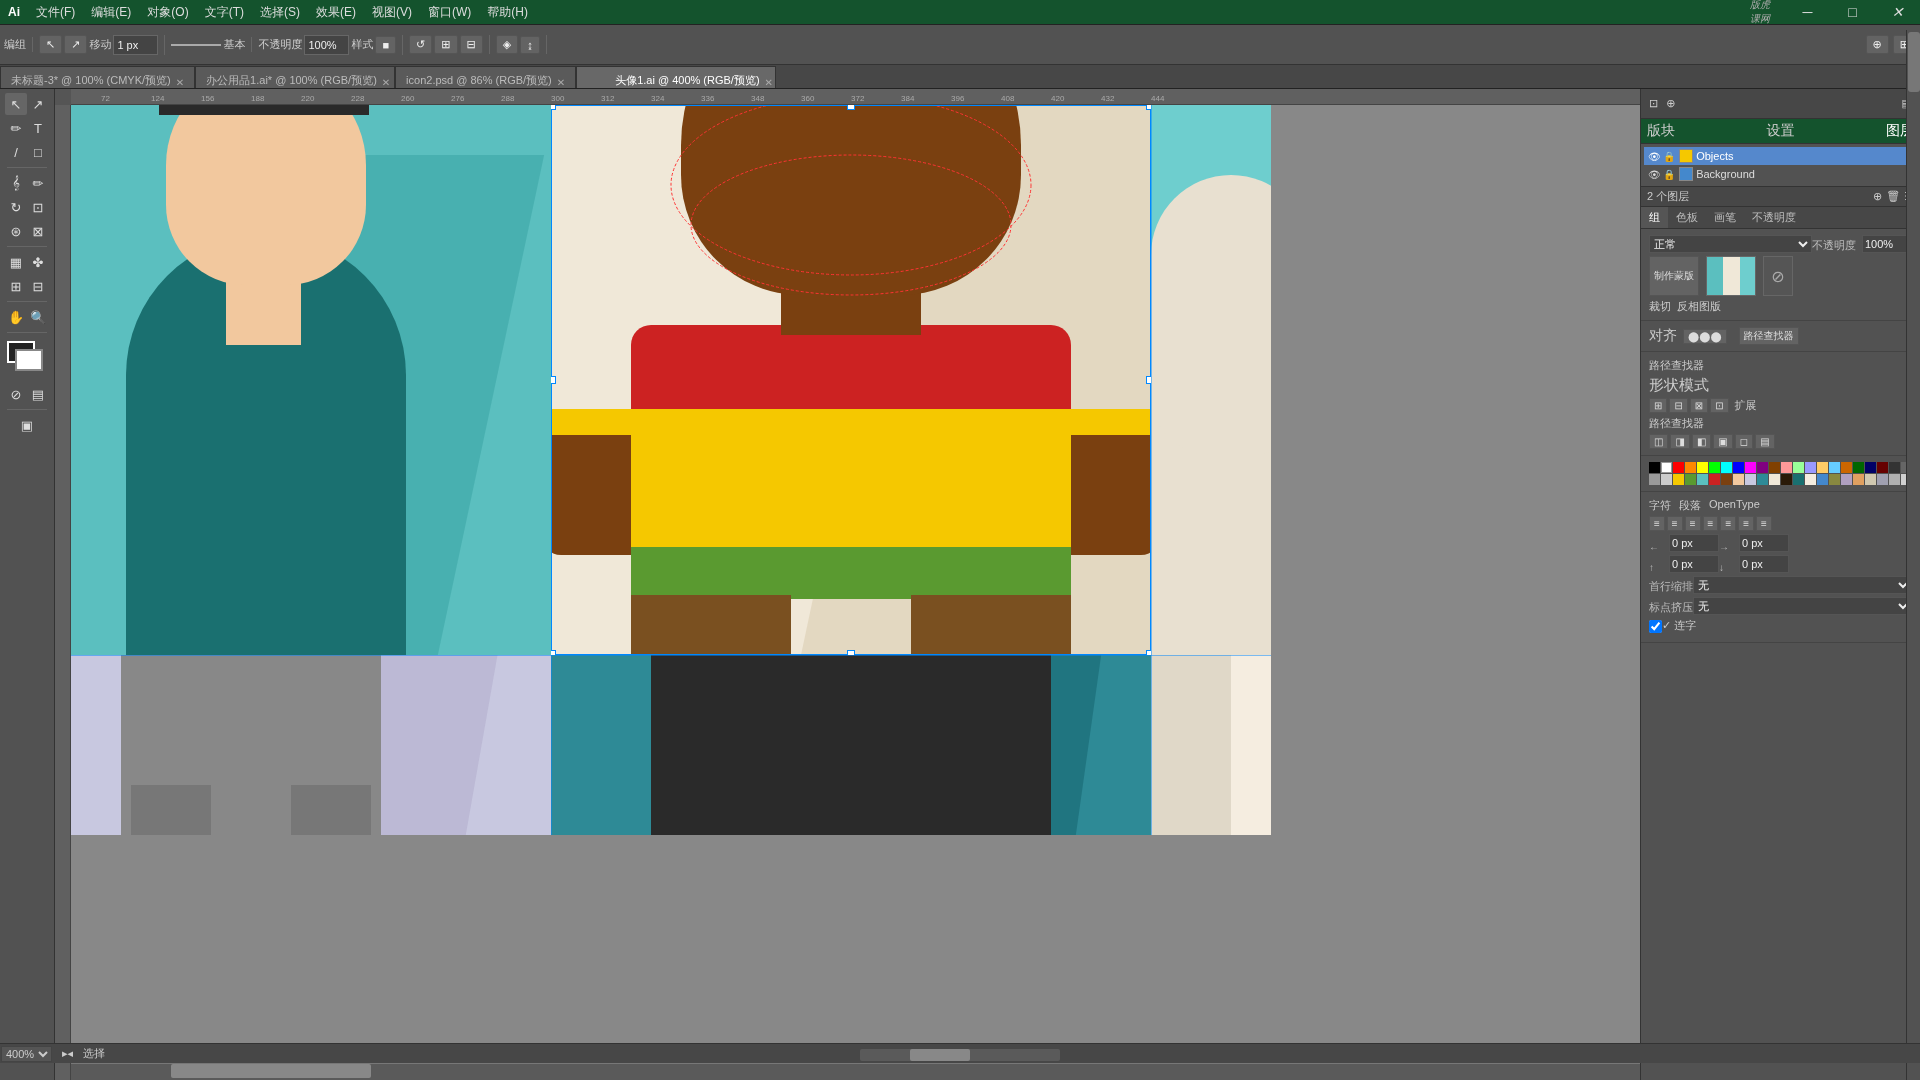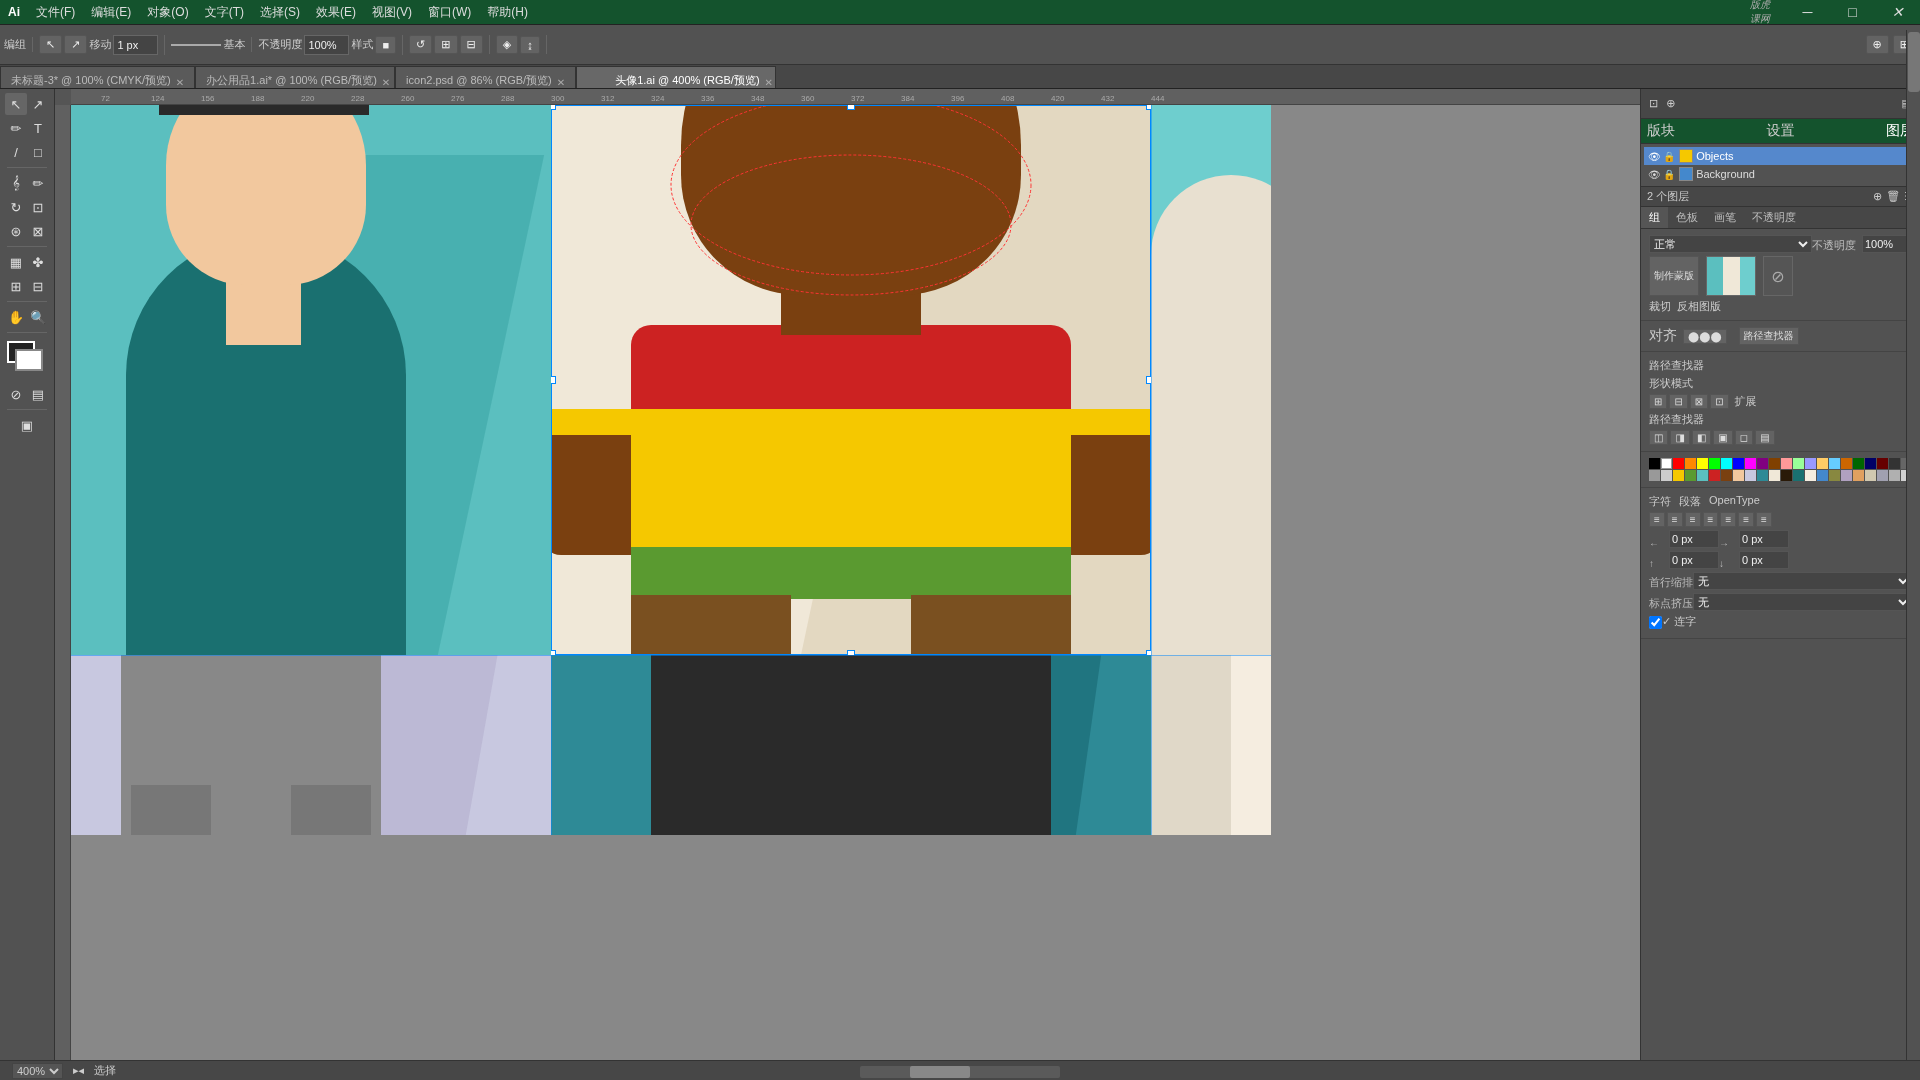--- a/index.html
+++ b/index.html
@@ -142,23 +142,23 @@
 
     .panel-section { padding: 6px 8px; border-bottom: 1px solid #444; }
     .panel-row { display: flex; align-items: flex-end; margin-bottom: 3px; }
     .panel-label { font-size: 11px; color: #bbb; width: 50px; }
     .panel-select { background: #444; border: 1px solid #555; color: #eee; font-size: 11px; height: 18px; flex: 1; }
     .panel-input { background: #444; border: 1px solid #555; color: #eee; font-size: 11px; height: 18px; width: 50px; padding: 0 2px; }
     .swatch { width: 11px; height: 11px; cursor: pointer; }
 
     
     #status-bar {
-      position: absolute; bottom: 0; left: 0; right: 0; height: 20px;
+      position: absolute; bottom: 17px; left: 0; right: 0; height: 20px;
       background: #474747; border-top: 1px solid #333;
-      display: flex; align-items: center; padding: 0 12px; gap: 10px;
+      display: flex; align-items: center; padding: 0 1px; gap: 10px;
       font-size: 11px; color: #ccc;
     }
     .props-btn {
       background: #636363; border: 1px solid #555; color: #ddd;
       font-size: 10px; padding: 1px 4px; cursor: pointer;
     }
 
     .right-main-area {
       display: flex; flex-direction: column; overflow-y: auto; flex: 1;
     }
@@ -513,21 +513,21 @@
       <div class="panel-section">
         <div style="display:flex;gap:2px;align-items:center;">
           <span style="font-size:14px;color:#ccc;margin-right:4px;">对齐</span>
           <button class="props-btn">⬤⬤⬤</button>
           <button class="props-btn" style="margin-left:10px;">路径查找器</button>
         </div>
       </div>
 
       <div class="panel-section">
         <div style="font-size:11px;color:#ccc;margin-bottom:3px;">路径查找器</div>
-        <div style="font-size:11px;color:#ccc;margin-bottom:3px;">形状模式</div>
+        <div style="font-size:15px;color:#ccc;margin-bottom:3px;">形状模式</div>
         <div style="display:flex;gap:2px;">
           <button class="props-btn">⊞</button>
           <button class="props-btn">⊟</button>
           <button class="props-btn">⊠</button>
           <button class="props-btn">⊡</button>
           <span style="font-size:11px;color:#ccc;padding:0 4px;">扩展</span>
         </div>
         <div style="font-size:11px;color:#ccc;margin:3px 0;">路径查找器</div>
         <div style="display:flex;gap:2px;">
           <button class="props-btn">◫</button>

